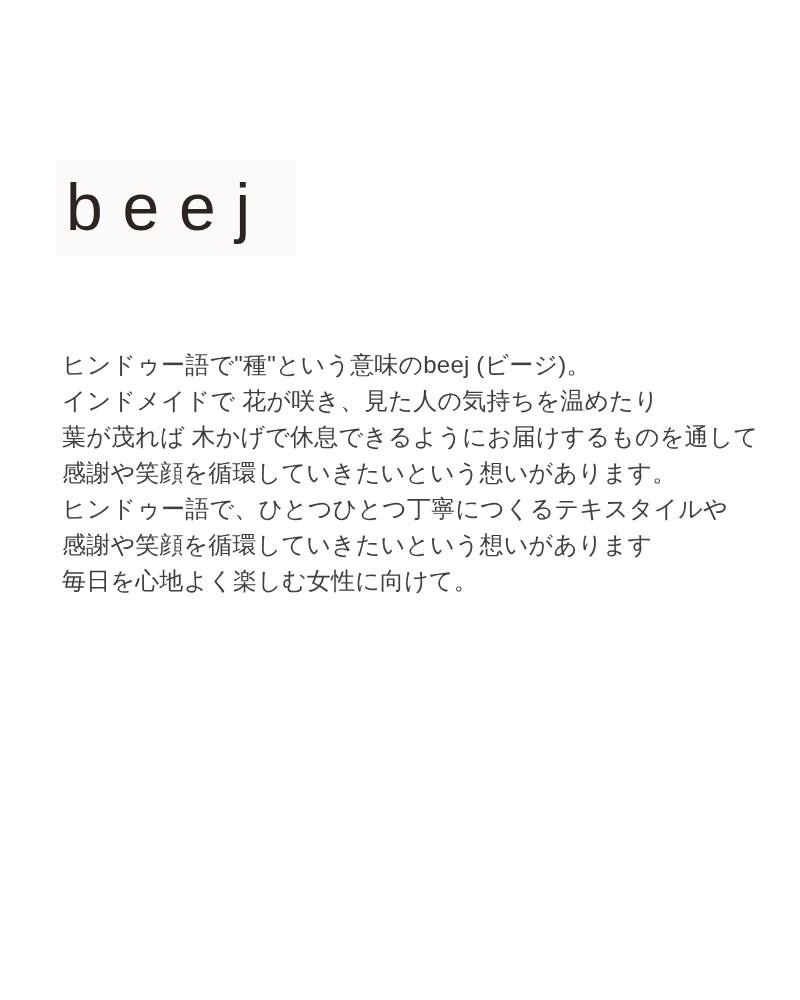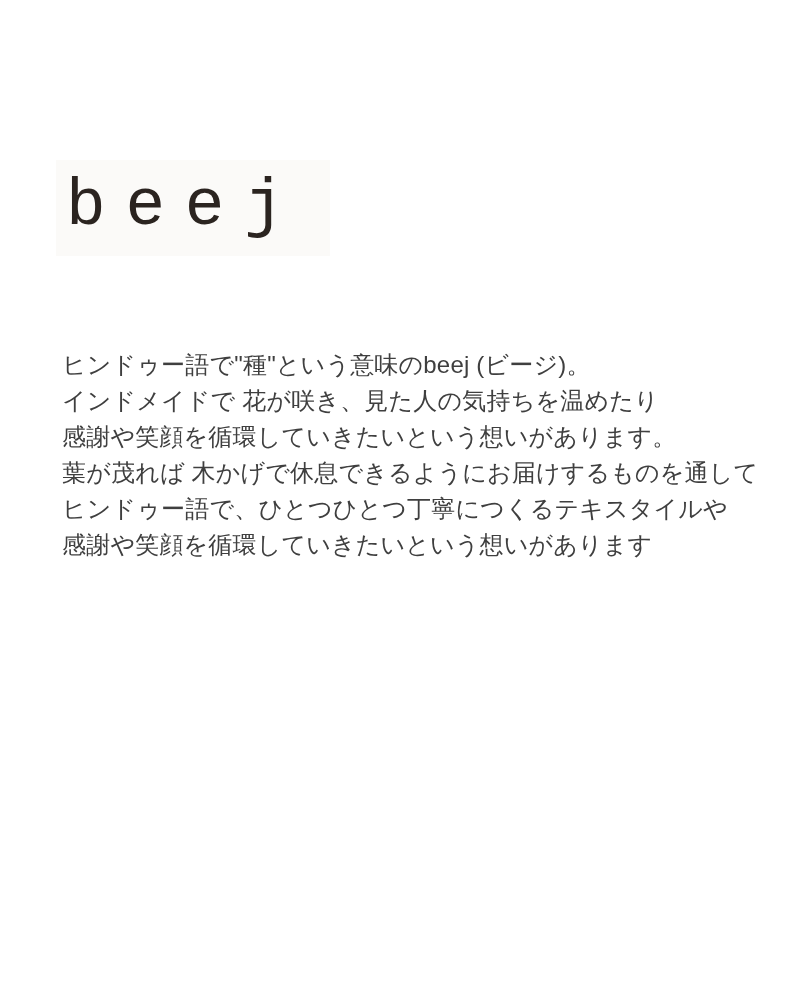--- a/index.html
+++ b/index.html
@@ -14,21 +14,21 @@
     background:var(--page_background);
     font-family:"Liberation Sans","DejaVu Sans",sans-serif;
     position:relative;
     overflow:hidden;
   }
   .logo{
     position:absolute;
     left:56px;top:160px;
     background:var(--logo_background);
     color:var(--logo_text);
-    font-family:Liberation Mono, monospace;
+    font-family:Liberation Sans, sans-serif;
     font-size:66px;
     line-height:1.0;
     letter-spacing:0.30em;
     padding:14px 26px 16px 10px;
     white-space:nowrap;
   }
   .intro{
     position:absolute;
     left:62px;top:347px;
     width:700px;
@@ -42,17 +42,18 @@
   }
 </style>
 </head>
 <body>
 
 <div class="logo">beej</div>
 
 <div class="intro">
   <div class="line">ヒンドゥー語で"種"という意味のbeej (ビージ)。</div>
   <div class="line">インドメイドで 花が咲き、見た人の気持ちを温めたり</div>
+  <div class="line">葉が茂れば 木かげで休息できるようにお届けするものを通して</div>
   <div class="line">感謝や笑顔を循環していきたいという想いがあります。</div>
-  <div class="line">葉が茂れば 木かげで休息できるようにお届けするものを通して</div>
   <div class="line">ヒンドゥー語で、ひとつひとつ丁寧につくるテキスタイルや</div>
   <div class="line">感謝や笑顔を循環していきたいという想いがあります</div>
+  <div class="line">毎日を心地よく楽しむ女性に向けて。</div>
 </div>
 
 </body></html>

